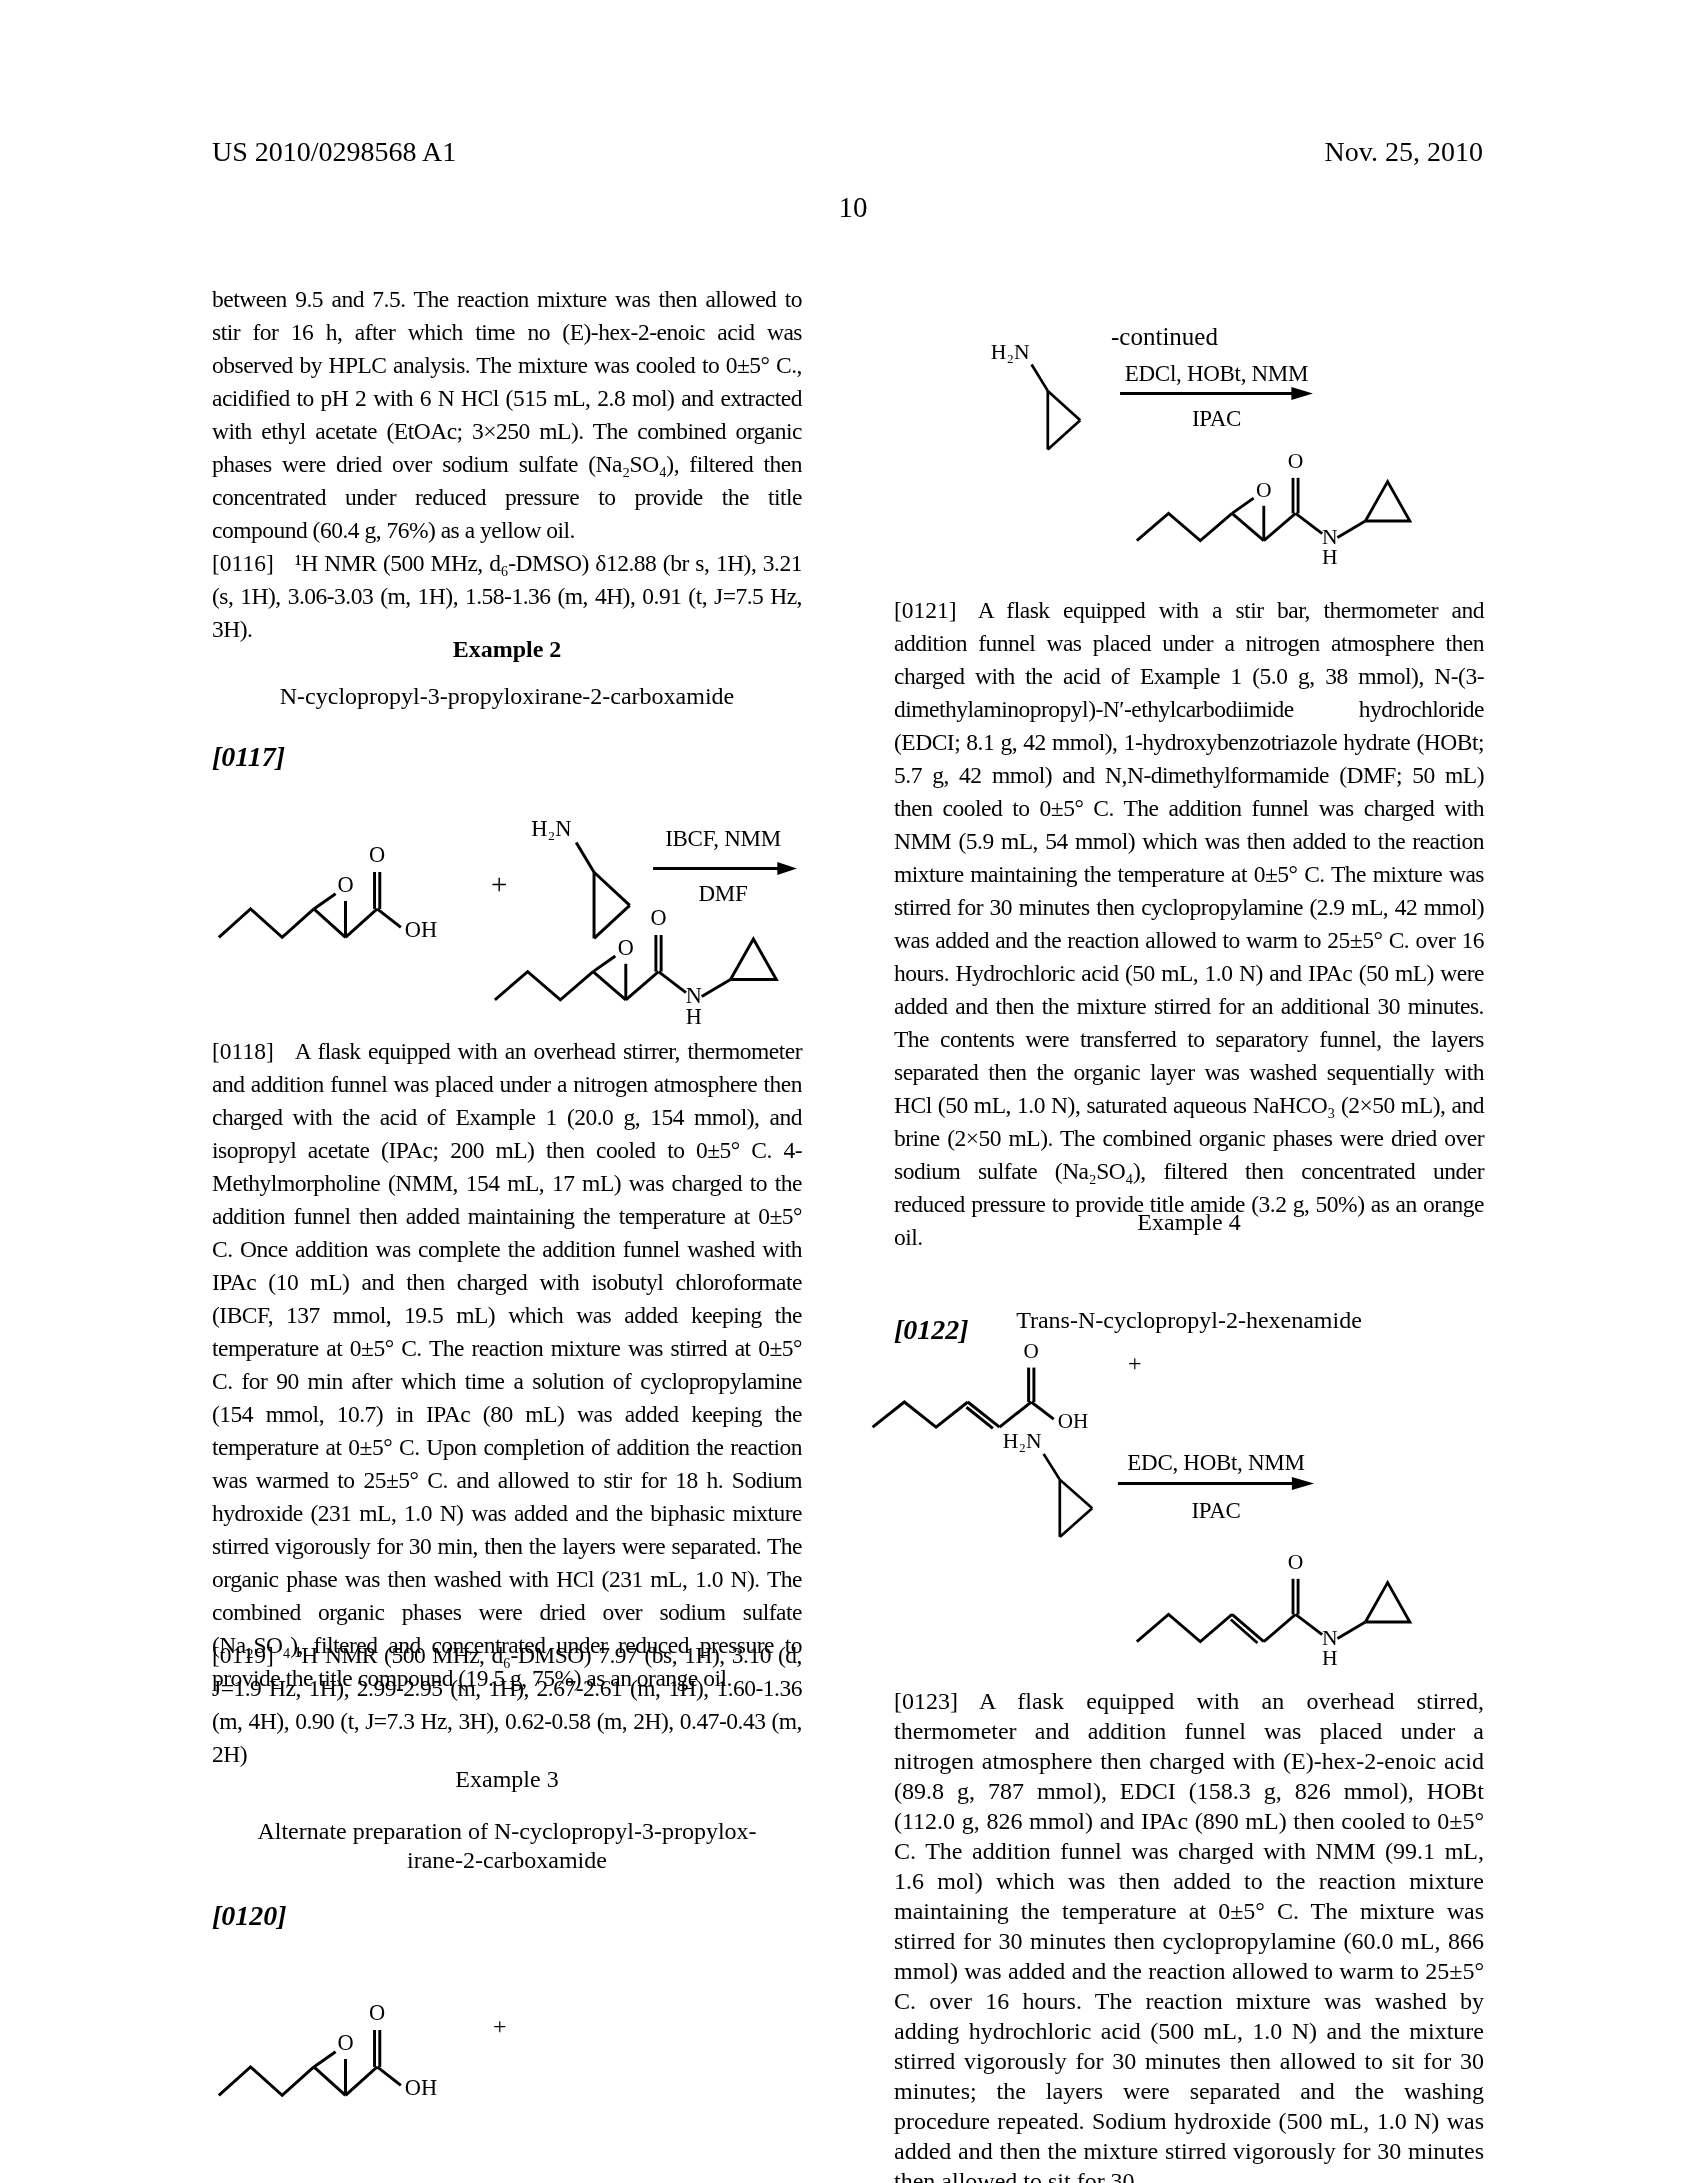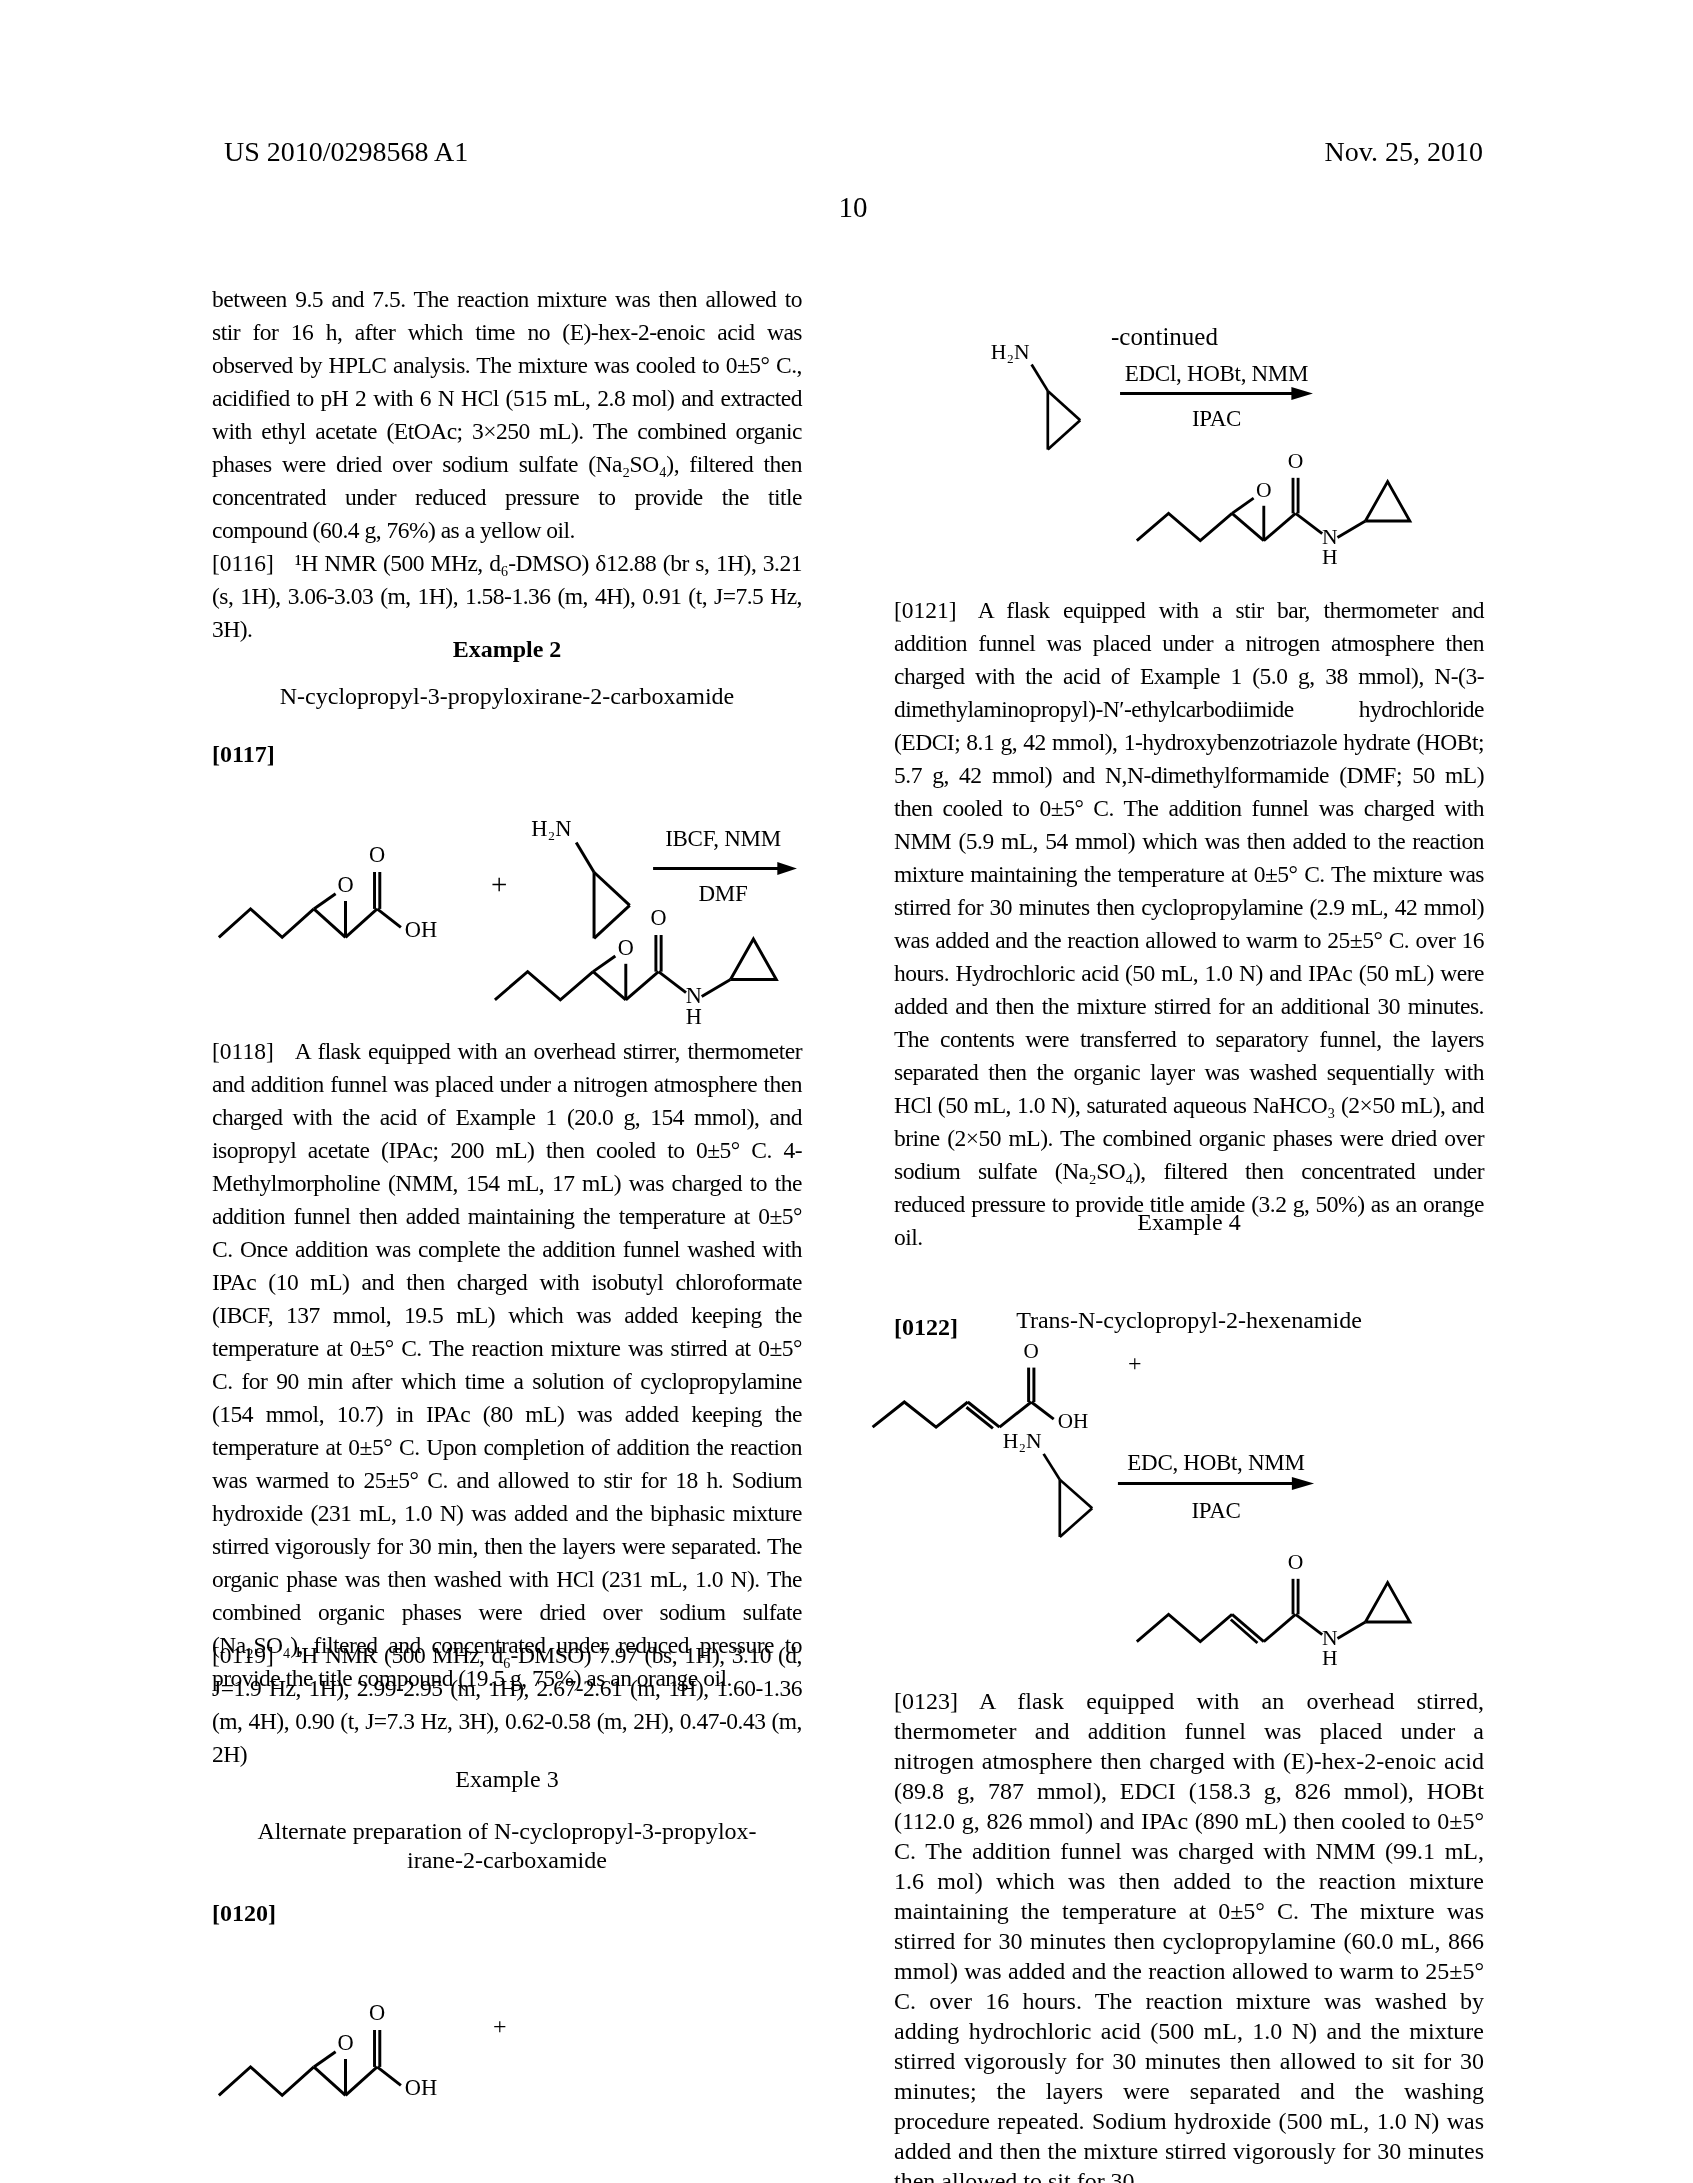--- a/index.html
+++ b/index.html
@@ -5,35 +5,35 @@
   html,body{margin:0;padding:0;background:#888;}
   .page{position:relative;width:1694px;height:2183px;background:#ffffff;
         font-family:"Liberation Serif","DejaVu Serif",serif;color:#000;overflow:hidden;}
   .abs{position:absolute;}
   .para{position:absolute;text-align:justify;font-size:23.5px;line-height:33px;
         letter-spacing:-0.5px;}
   .para .tag{font-weight:normal;letter-spacing:0;margin-right:21px;}
   .para .block{margin:0;}
   .hdr{font-size:28px;}
   .heading{position:absolute;text-align:center;font-size:24px;}
-  .ptag{position:absolute;font-weight:bold;font-size:24px;}
+  .ptag{position:absolute;font-weight:bold;font-size:28px;font-style:italic;}
   .reagent{position:absolute;text-align:center;font-size:23px;letter-spacing:-0.3px;}
   .plus{position:absolute;font-size:29px;}
   .plus.small{font-size:24px;}
   svg{display:block;}
   svg line, svg polyline, svg polygon{stroke:#000;stroke-width:4.5;fill:none;}
   svg polygon.head{fill:#000;stroke:none;}
   svg text{font-family:"Liberation Serif","DejaVu Serif",serif;fill:#000;stroke:none;}
 </style>
 </head>
 <body>
 
 <div class="page">
 
-  <div class="abs hdr" style="left:224px;top:136px;text-align:center;">US 2010/0298568 A1</div>
+  <div class="abs hdr" style="left:212px;top:136px;text-align:center;">US 2010/0298568 A1</div>
   <div class="abs hdr" style="left:1191px;top:136px;width:292px;text-align:right;">Nov. 25, 2010</div>
   <div class="abs hdr" style="left:787px;top:191px;width:132px;text-align:center;font-size:29px;">10</div>
 
   <div class="para" style="left:212px;top:283px;width:590px;">
     <div class="block">between 9.5 and 7.5. The reaction mixture was then allowed to stir for 16 h, after which time no (E)-hex-2-enoic acid was observed by HPLC analysis. The mixture was cooled to 0±5° C., acidified to pH 2 with 6 N HCl (515 mL, 2.8 mol) and extracted with ethyl acetate (EtOAc; 3×250 mL). The combined organic phases were dried over sodium sulfate (Na₂SO₄), filtered then concentrated under reduced pressure to provide the title compound (60.4 g, 76%) as a yellow oil.</div>
     <div class="block"><span class="tag">[0116]</span><span>¹H NMR (500 MHz, d₆-DMSO) δ12.88 (br s, 1H), 3.21 (s, 1H), 3.06-3.03 (m, 1H), 1.58-1.36 (m, 4H), 0.91 (t, J=7.5 Hz, 3H).</span></div>
   </div>
 
   <div class="heading" style="left:212px;top:636px;width:590px;font-weight:bold;">Example 2</div>
   <div class="heading" style="left:212px;top:683px;width:590px;">N-cyclopropyl-3-propyloxirane-2-carboxamide</div>

